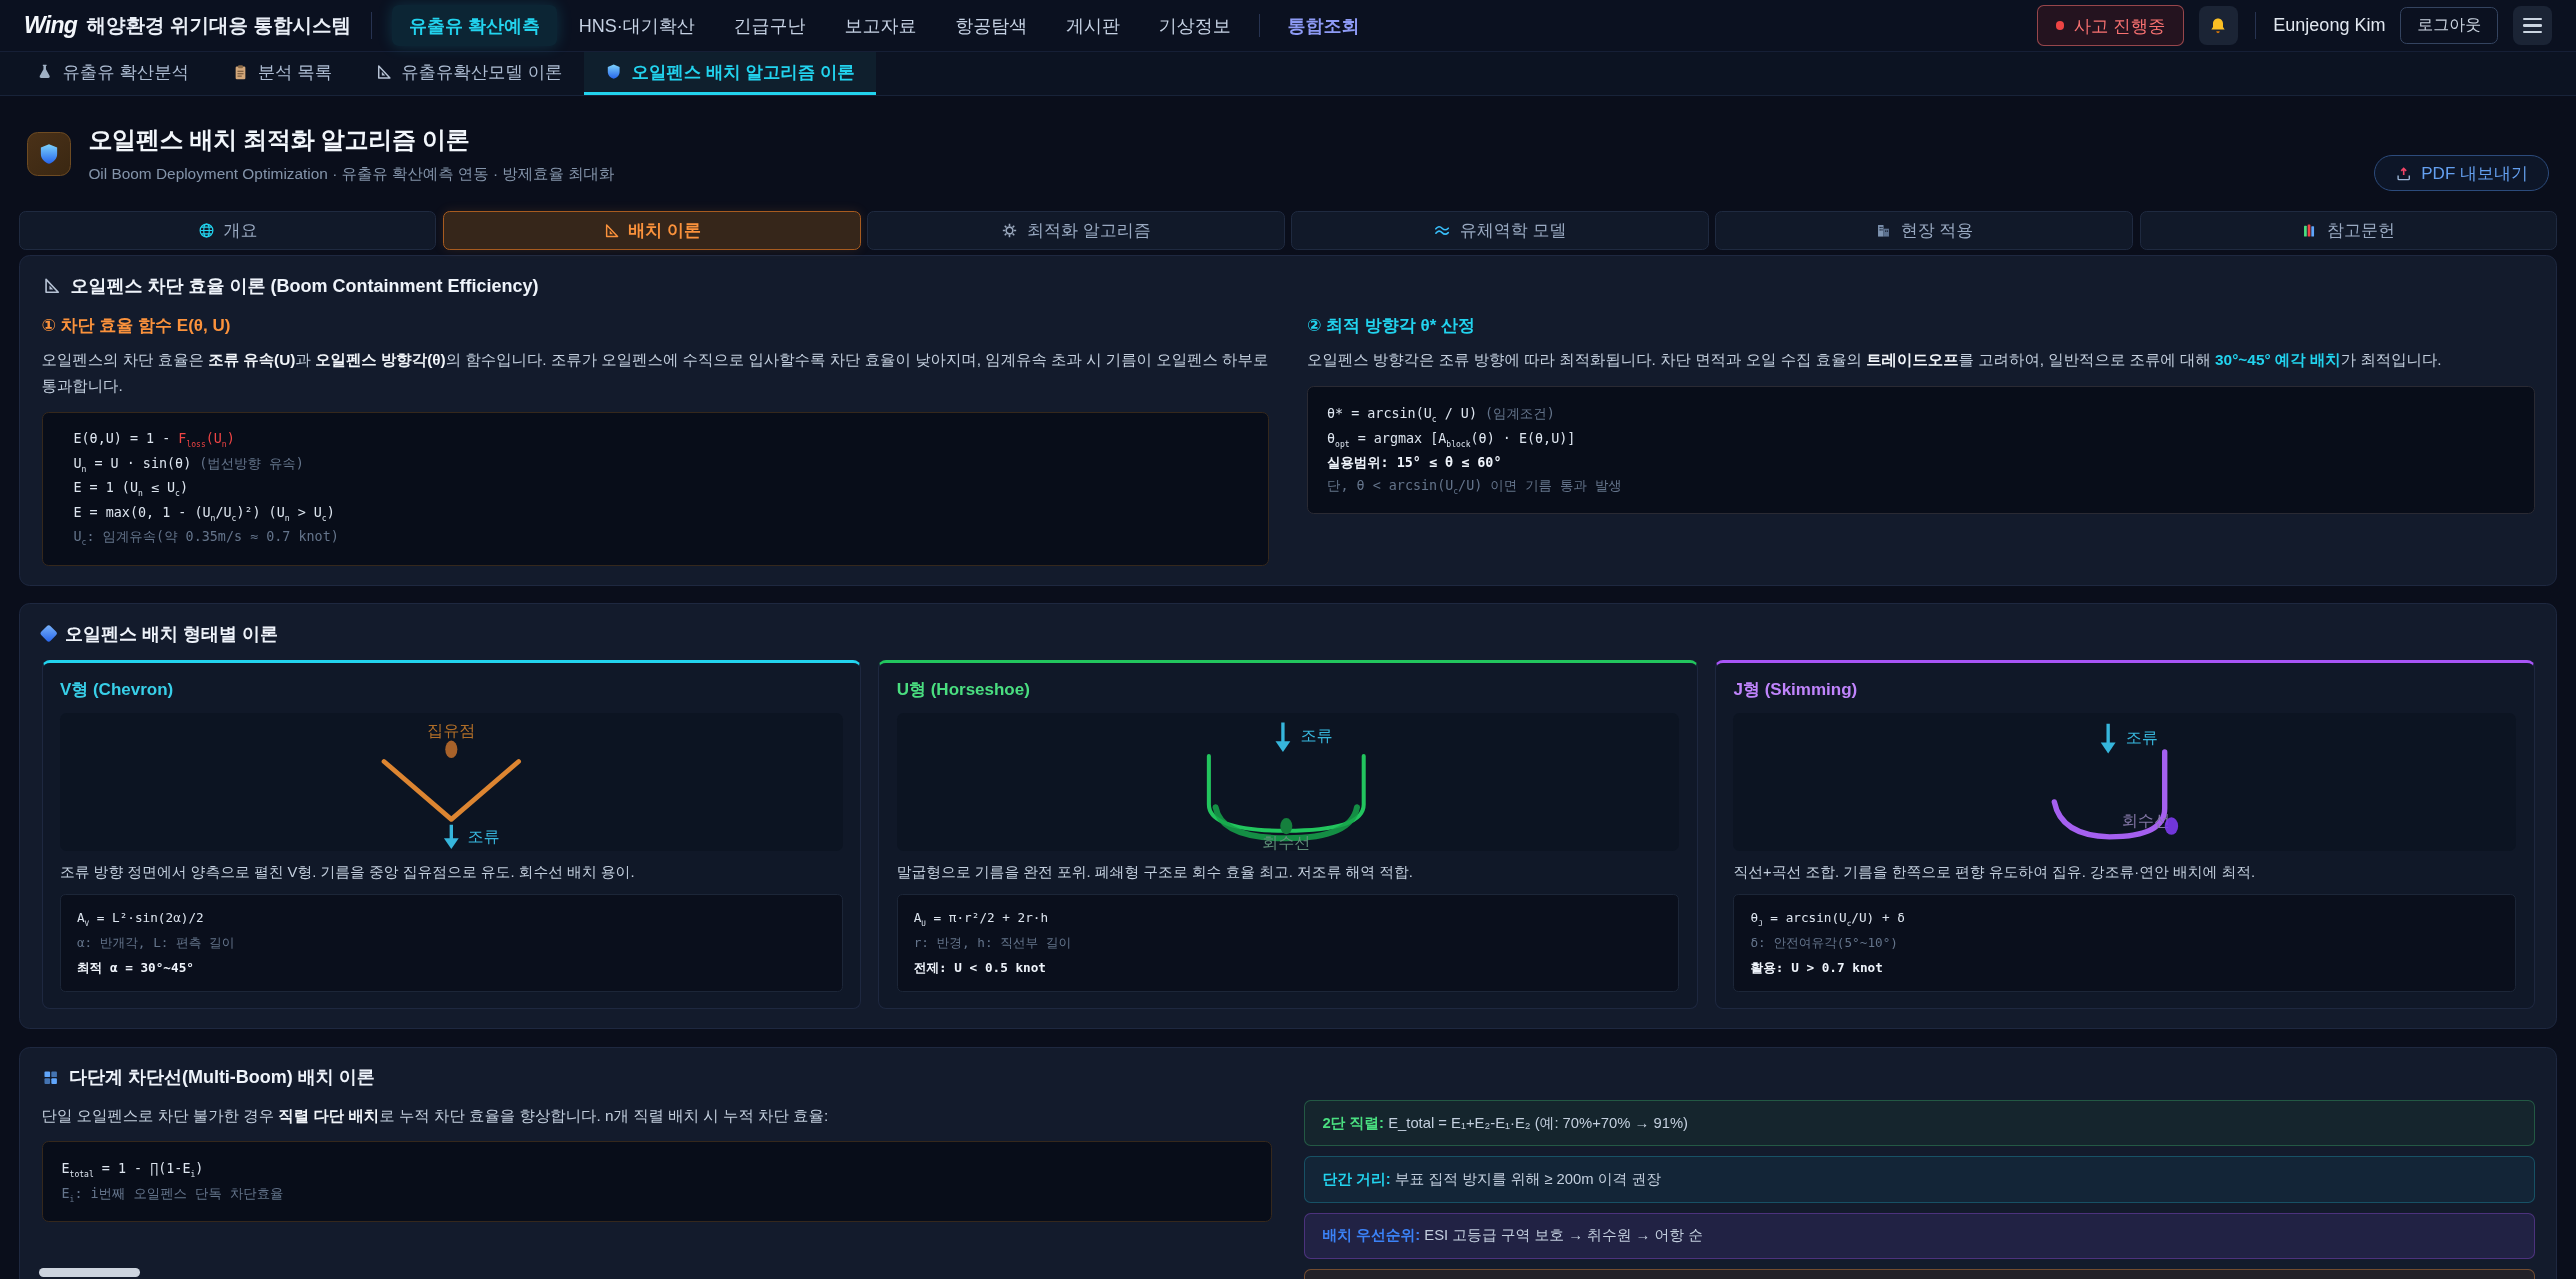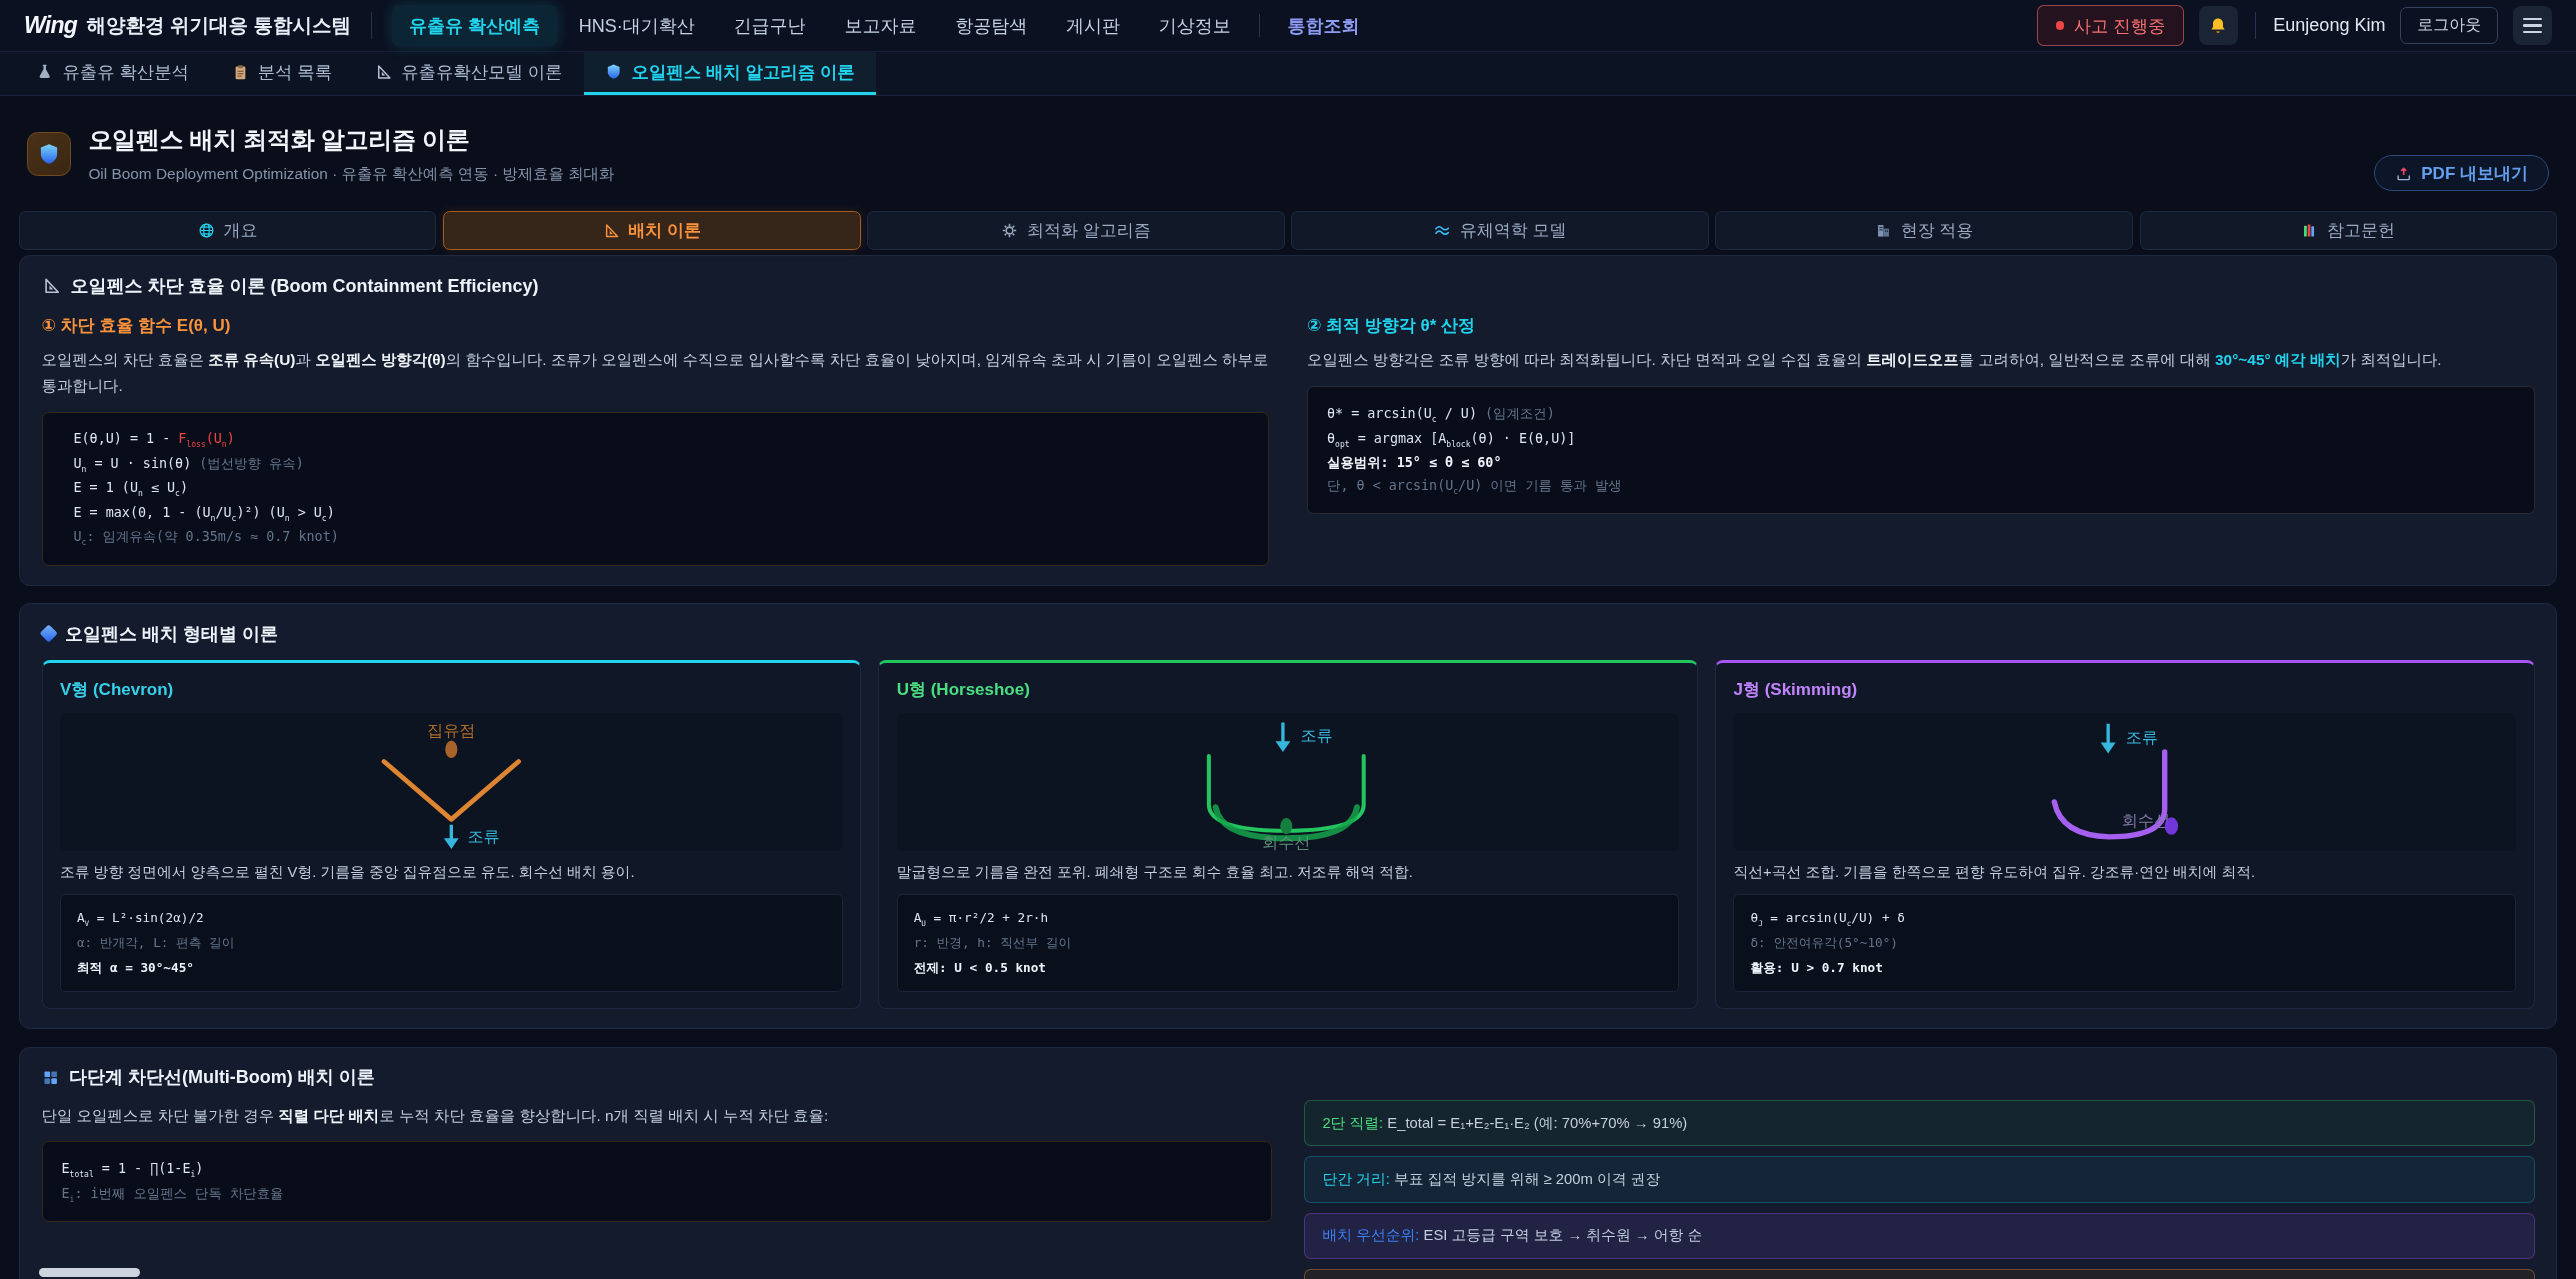--- a/index.html
+++ b/index.html
@@ -32,21 +32,21 @@
   .subtab { display:flex; align-items:center; gap:8.7px; padding:0 21.5px; font-size:17.4px; color:#aebdd3; border-bottom:3.4px solid transparent; cursor:pointer; white-space:nowrap; }
   .subtab.active { color:#22d3ee; font-weight:bold; background:#0f1f2d; border-bottom-color:#22d3ee; }
 
   
   .main { padding:13.4px 19px 0; }
   .page-head { display:flex; align-items:center; padding:8px 8px 16px; }
   .page-icon { width:44px; height:44px; border-radius:10.7px; background:linear-gradient(140deg,#4a3118,#3a2712); border:0.7px solid #6e4b22; display:flex; align-items:center; justify-content:center; }
   .page-titles { margin-left:17.4px; }
   .page-title { font-size:24px; font-weight:bold; color:#f2f6fb; letter-spacing:-0.3px; }
   .page-subtitle { font-size:15.4px; color:#8494aa; margin-top:7.4px; }
-  .pdf-btn { margin-left:auto; display:flex; align-items:center; gap:8.7px; height:36px; padding:0 20px; border-radius:18px; border:1px solid #2c4b7c; background:rgba(23,42,74,.28); color:#64a0f0; font-size:17px; font-weight:bold; cursor:pointer; white-space:nowrap;margin-top:38px; }
+  .pdf-btn { margin-left:auto; display:flex; align-items:center; gap:8.7px; height:36px; padding:0 20px; border-radius:18px; border:1px solid #2c4b7c; background:rgba(23,42,74,.28); color:#64a0f0; font-size:17px; font-weight:normal; cursor:pointer; white-space:nowrap;margin-top:38px; }
 
   .section-tabs { display:flex; gap:6.7px; margin:4px 0 5px; }
   .stab { flex:1; height:39px; border-radius:6.7px; background:#111929; border:0.7px solid #1f2a40; display:flex; align-items:center; justify-content:center; gap:8.7px; font-size:17px; color:#9aaac2; cursor:pointer; white-space:nowrap; }
   .stab.active { background:#36251a0; background:#36261a; border-color:#a85b1f; color:#fb923c; font-weight:bold; box-shadow:0 0 12px rgba(251,146,60,.12); }
 
   .card { background:#131b2c; border:0.7px solid #1e2840; border-radius:10.7px; padding:17.4px 21.5px 19px; margin-bottom:17.4px; }
   .card h2 { display:flex; align-items:center; gap:10px; font-size:18px; font-weight:bold; color:#eef3fa; }
   .two-col { display:grid; grid-template-columns:1fr 1fr; gap:38px; }
   .sub-h { font-size:17px; font-weight:bold; margin-top:16px; }
   .sub-h.orange { color:#fb923c; }
@@ -74,21 +74,21 @@
   .shape-card.j .shape-title { color:#c084fc; }
   .diagram { height:138px; background:#0c1422; border-radius:6.7px; margin:12px 0 4px; overflow:hidden; }
   .diagram svg { width:100%; height:100%; display:block; }
   .dia-label { font-size:24px; font-family:"Liberation Sans",sans-serif; }
   .shape-desc { font-size:14.8px; color:#c3cfde; line-height:1.55; margin:9.4px 0 10.7px; }
   .fblock { background:#0a0f1c; border:0.7px solid #1c2638; border-radius:5.4px; padding:10.7px 16px; font-family:"DejaVu Sans Mono",monospace; font-size:12.7px; color:#dde5ef; }
   .fblock .code-line { line-height:1.95; }
 
   
   .note { border-radius:6.7px; padding:12.7px 17.4px; margin-bottom:10px; font-size:14.8px; color:#c3cfde; border:0.7px solid; white-space:nowrap; overflow:hidden; }
-  .note .note-label { font-weight:normal; }
+  .note .note-label { font-weight:bold; }
   .note.green { background:rgba(46,160,67,.08); border-color:rgba(74,222,128,.28); }
   .note.green .note-label { color:#4ade80; }
   .note.cyan { background:rgba(34,211,238,.06); border-color:rgba(34,211,238,.25); }
   .note.cyan .note-label { color:#22d3ee; }
   .note.purple { background:rgba(139,92,246,.12); border-color:rgba(168,85,247,.32); }
   .note.purple .note-label { color:#3b82f6; }
   .note.orange { background:rgba(217,119,6,.08); border-color:rgba(251,146,60,.38); }
   .note.orange .note-label { color:#fb923c; }
 
   .scroll-thumb { position:absolute; left:39px; bottom:2px; width:101px; height:9.4px; border-radius:4.7px; background:#cdd4de; }

